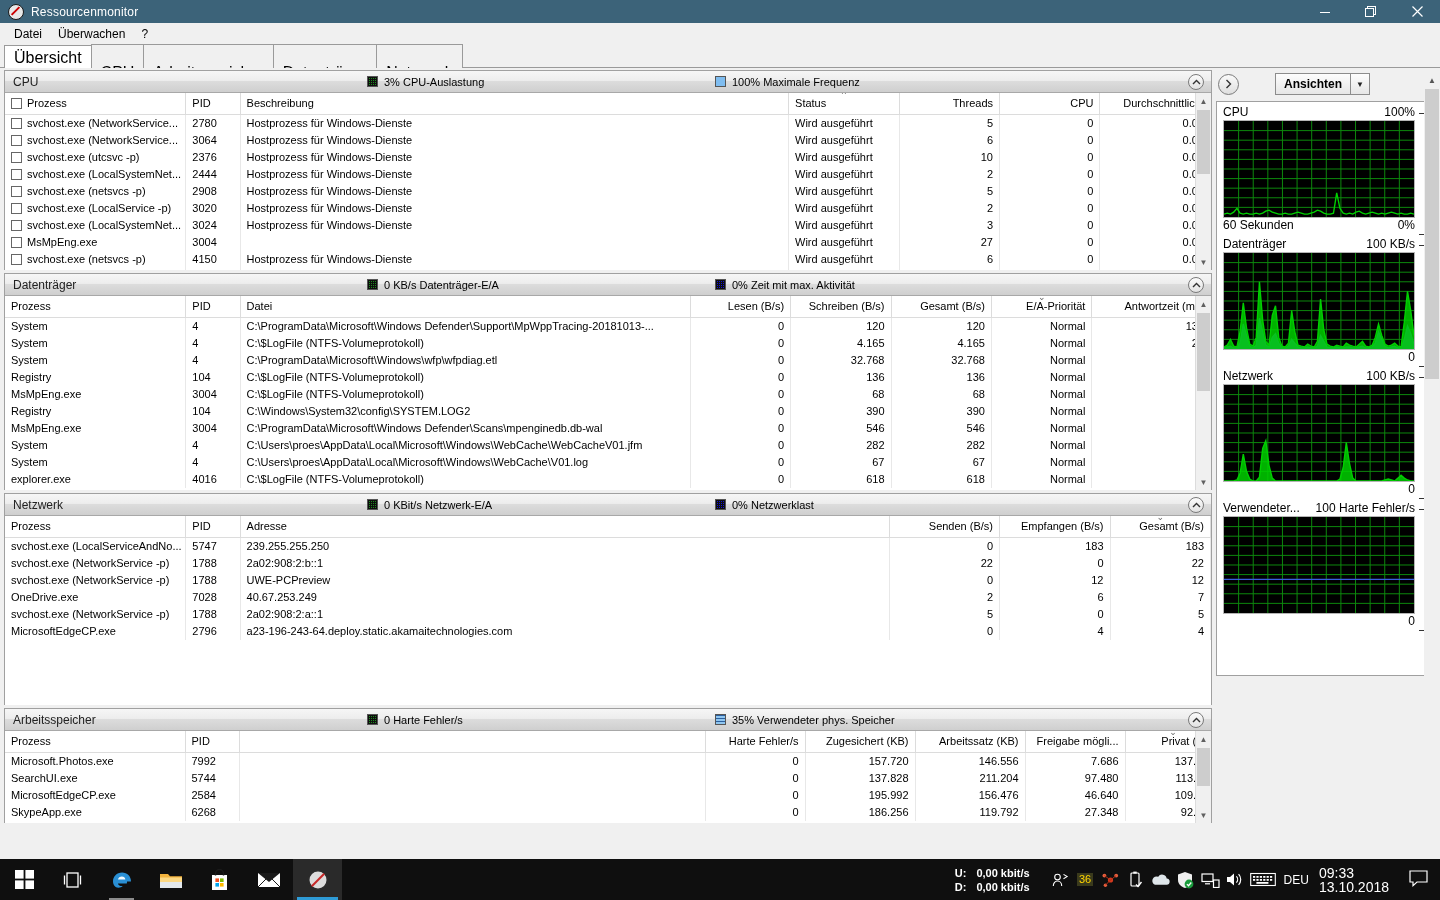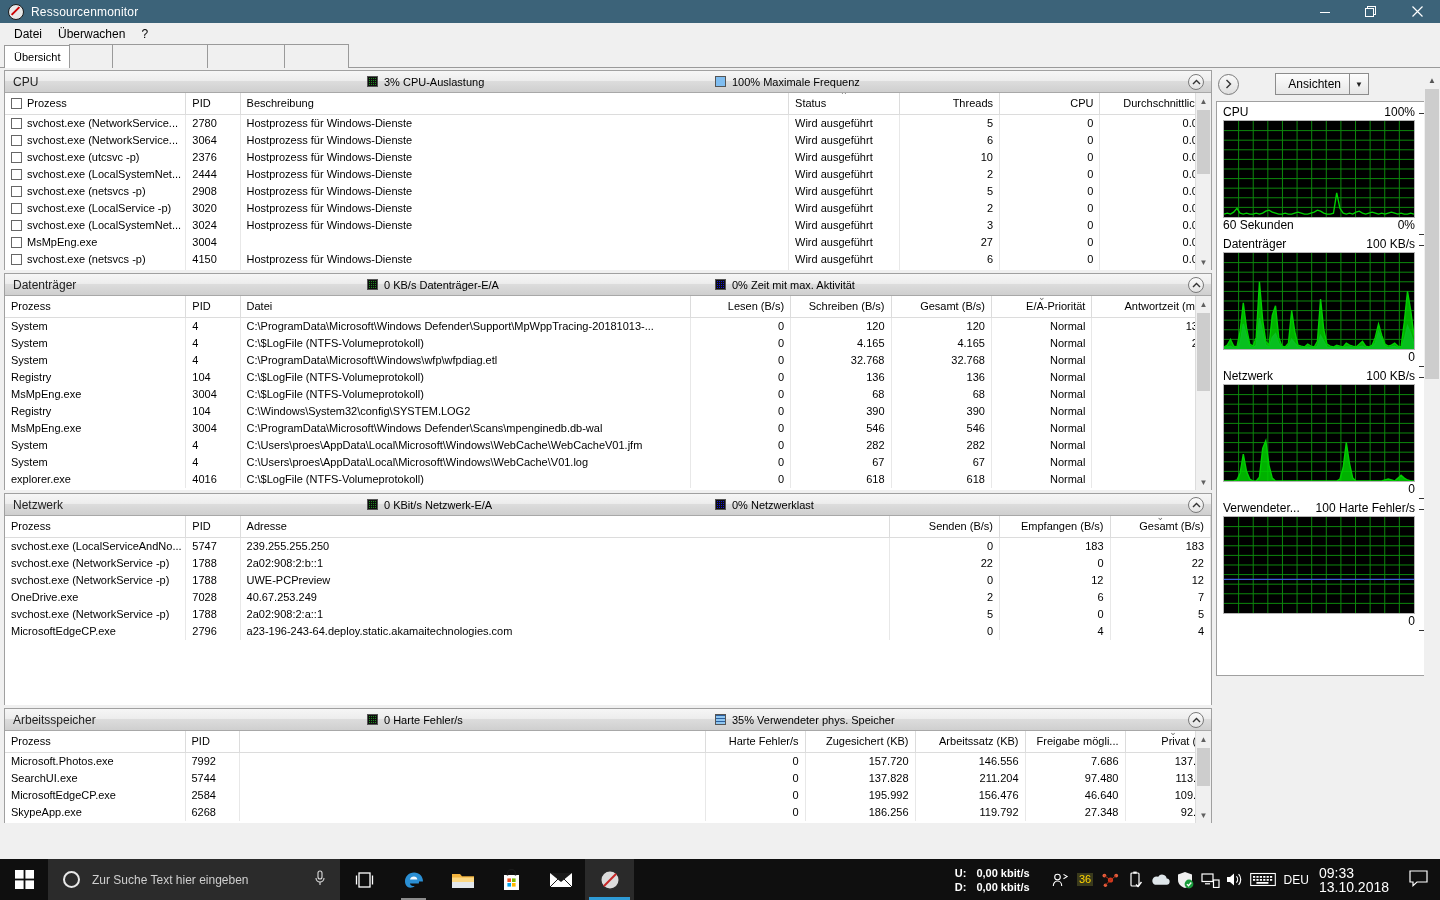--- a/index.html
+++ b/index.html
@@ -71,21 +71,21 @@
   #tabstrip {
     height: 23px;
     background: #f0f0f0;
     display: flex;
     align-items: flex-end;
     padding-left: 4px;
     border-bottom: 1px solid #9a9a9a;
     position: relative;
   }
   .tab {
-    font-size: 11px;
+    font-size: 16px;
     padding: 20px 9px 3px 9px;
     border: 1px solid #9a9a9a;
     border-bottom: none;
     background: #f0f0f0;
     margin-right: -1px;
     position: relative;
     top: 1px;
     cursor: default;
     height: 21px;
     line-height: 15px;
@@ -286,21 +286,21 @@
   .views-btn {
     margin-left: 36px;
     height: 22px;
     min-width: 94px;
     border: 1px solid #8c8c8c;
     background: linear-gradient(to bottom, #fdfdfd, #e6e6e6);
     display: flex; align-items: center;
     font-size: 12px;
     cursor: pointer;
   }
-  .views-btn .lbl { padding: 0 8px; flex: 1; text-align: right; }
+  .views-btn .lbl { padding: 0 8px; flex: 1; text-align: left; font-weight: bold; }
   .views-btn .sep { width: 1px; align-self: stretch; background: #8c8c8c; }
   .views-btn .carr { width: 18px; text-align: center; font-size: 8px; color: #222; }
 
   .graphbox {
     border: 1px solid #a0a0a0;
     background: #fff;
     padding: 3px 6px 5px 6px;
   }
   .graph-unit {
     position: relative;
@@ -1146,31 +1146,20 @@
 <div id="taskbar">
   <div class="start">
     <svg width="19" height="19" viewBox="0 0 19 19">
       <rect x="0" y="0" width="8.6" height="8.6" fill="#fff"></rect>
       <rect x="10.4" y="0" width="8.6" height="8.6" fill="#fff"></rect>
       <rect x="0" y="10.4" width="8.6" height="8.6" fill="#fff"></rect>
       <rect x="10.4" y="10.4" width="8.6" height="8.6" fill="#fff"></rect>
     </svg>
   </div>
 
-  <div class="searchbox">
-    <span class="cort"></span>
-    <span class="ph">Zur Suche Text hier eingeben</span>
-    <span class="mic">
-      <svg width="14" height="17" viewBox="0 0 14 17">
-        <rect x="5" y="1" width="4" height="8" rx="2" fill="none" stroke="#ddd" stroke-width="1.1"></rect>
-        <path d="M3 8 a4 4 0 0 0 8 0" fill="none" stroke="#ddd" stroke-width="1.1"></path>
-        <path d="M7 12 v3" stroke="#ddd" stroke-width="1.1"></path>
-      </svg>
-    </span>
-  </div>
 
   <div class="tb-icon">
     <svg width="20" height="18" viewBox="0 0 20 18">
       <rect x="4" y="2" width="11" height="14" fill="none" stroke="#fff" stroke-width="1.3"></rect>
       <path d="M1.5 4.5 v9 M17.5 4.5 v9" stroke="#fff" stroke-width="1.3"></path>
     </svg>
   </div>
 
   <div class="tb-icon open">
     <svg width="24" height="24" viewBox="0 0 24 24">

